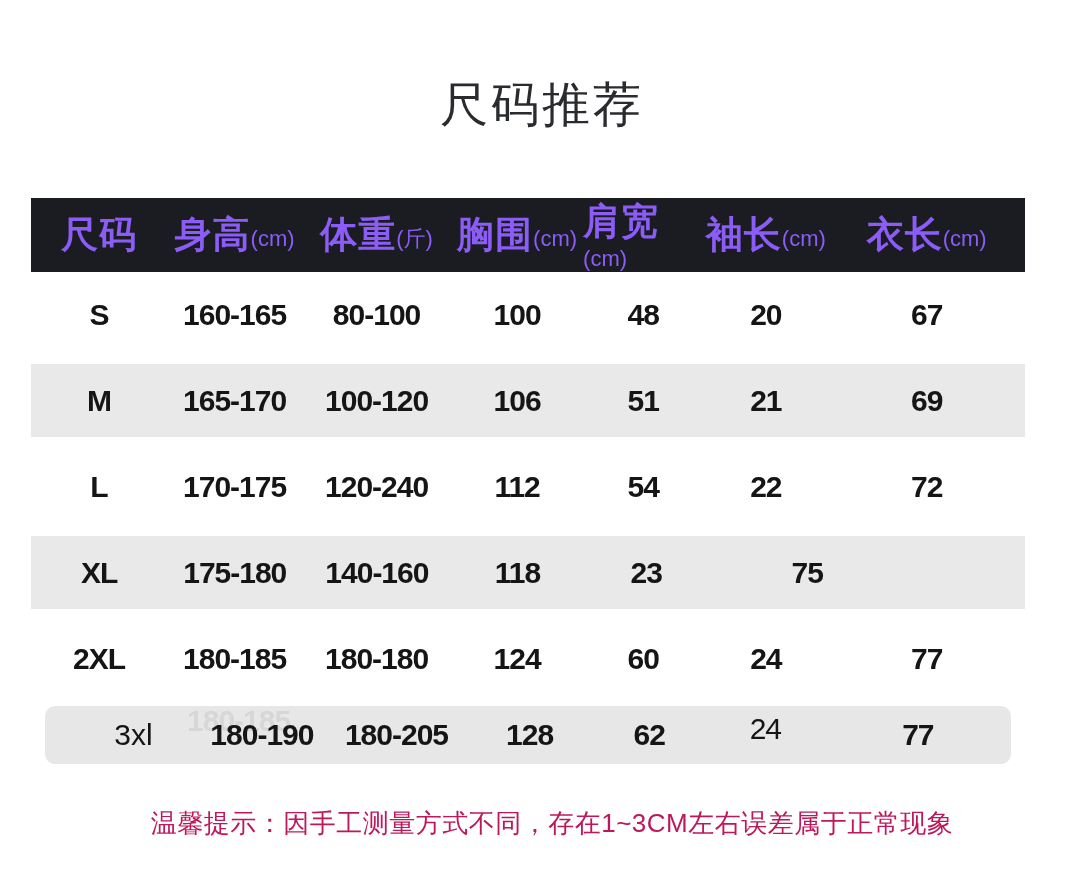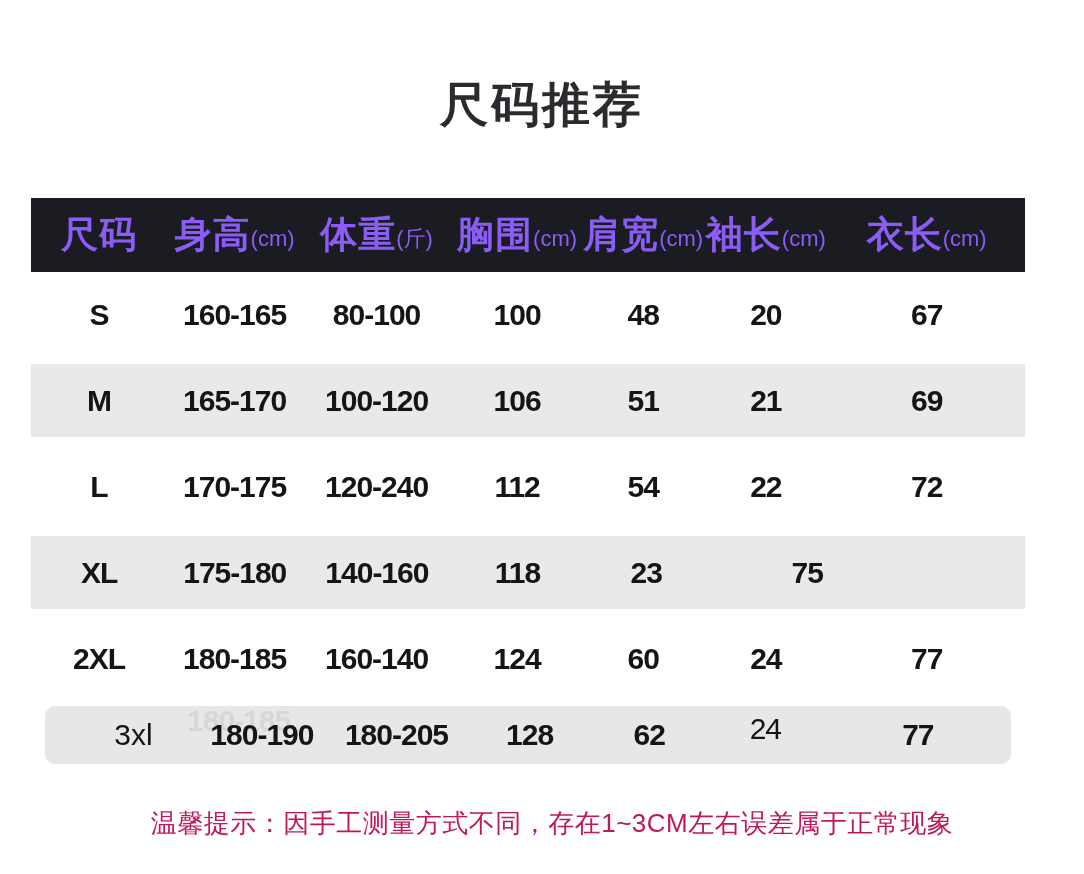--- a/index.html
+++ b/index.html
@@ -10,21 +10,21 @@
     background: #ffffff;
     overflow: hidden;
     font-family: "Liberation Sans", sans-serif;
     color: #161616;
   }
   .title {
     margin-top: 80px;
     text-align: center;
     font-size: 48px;
     line-height: 50px;
-    font-weight: 700;
+    font-weight: 400;
     letter-spacing: 3px;
     color: #2a2b2e;
   }
   .size-table {
     position: relative;
     margin: 68px 0 0 31px;
     width: 994px;
   }
   .thead {
     display: flex;
@@ -66,21 +66,21 @@
     padding-left: 24px;
   }
   .row-special .cell-size   { font-weight: 400; letter-spacing: 0; }
   .row-special .cell-sleeve { font-weight: 400; transform: translateY(-6px); }
   .cell { text-align: center; white-space: nowrap; }
   
   .c0 { width: 13.7%; }
   .c1 { width: 13.6%; }
   .c2 { width: 15.0%; }
   .c3 { width: 13.3%; }
-  .c4 { width: 12.1%; }
+  .c4 { width: 12.1%; flex-direction: column; }
   .c5 { width: 12.6%; }
   .c6 { width: 19.8%; }
   .ghost {
     position: absolute;
     left: 140px;
     top: 506px;
     width: 13.6%;
     text-align: center;
     font-size: 30px;
     font-weight: 600;
@@ -166,21 +166,21 @@
           <div class="cell c0 cell-size">XL</div>
           <div class="cell c1 cell-height">175-180</div>
           <div class="cell c2 cell-weight">140-160</div>
           <div class="cell c3 cell-chest">118</div>
           <div class="cell c5 cell-sleeve">23</div>
           <div class="cell c6 cell-length">75</div>
         </div>
         <div class="row">
           <div class="cell c0 cell-size">2XL</div>
           <div class="cell c1 cell-height">180-185</div>
-          <div class="cell c2 cell-weight">160-140</div>
+          <div class="cell c2 cell-weight">180-180</div>
           <div class="cell c3 cell-chest">124</div>
           <div class="cell c4 cell-shoulder">60</div>
           <div class="cell c5 cell-sleeve">24</div>
           <div class="cell c6 cell-length">77</div>
         </div>
         <div class="row row-special">
           <div class="cell c0 cell-size">3xl</div>
           <div class="cell c1 cell-height">180-190</div>
           <div class="cell c2 cell-weight">180-205</div>
           <div class="cell c3 cell-chest">128</div>

